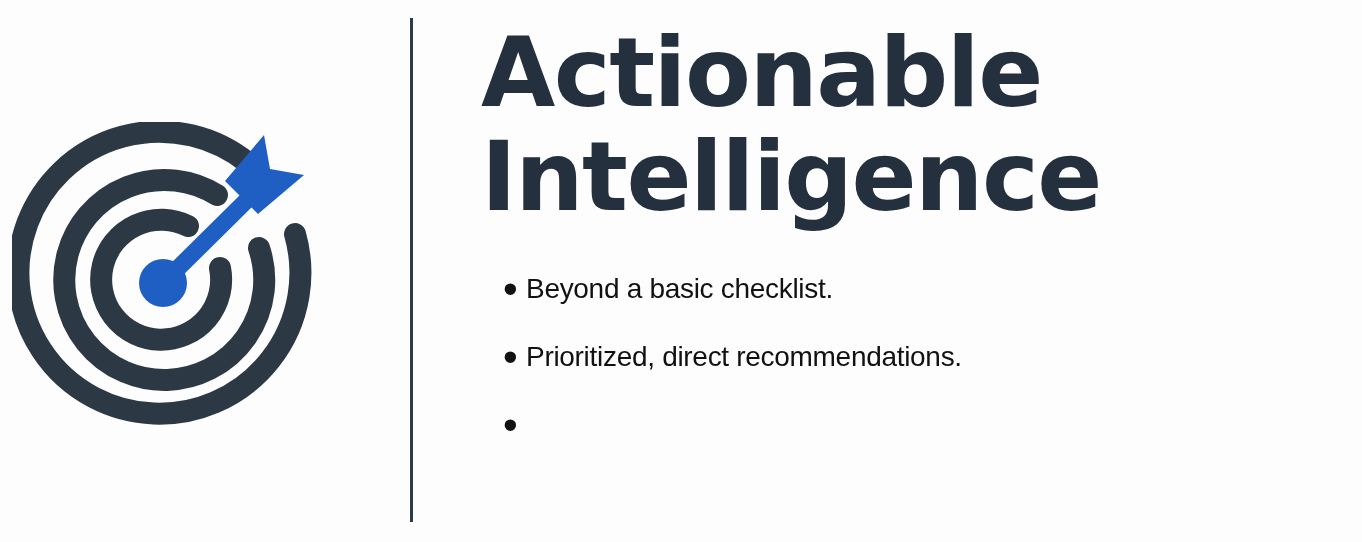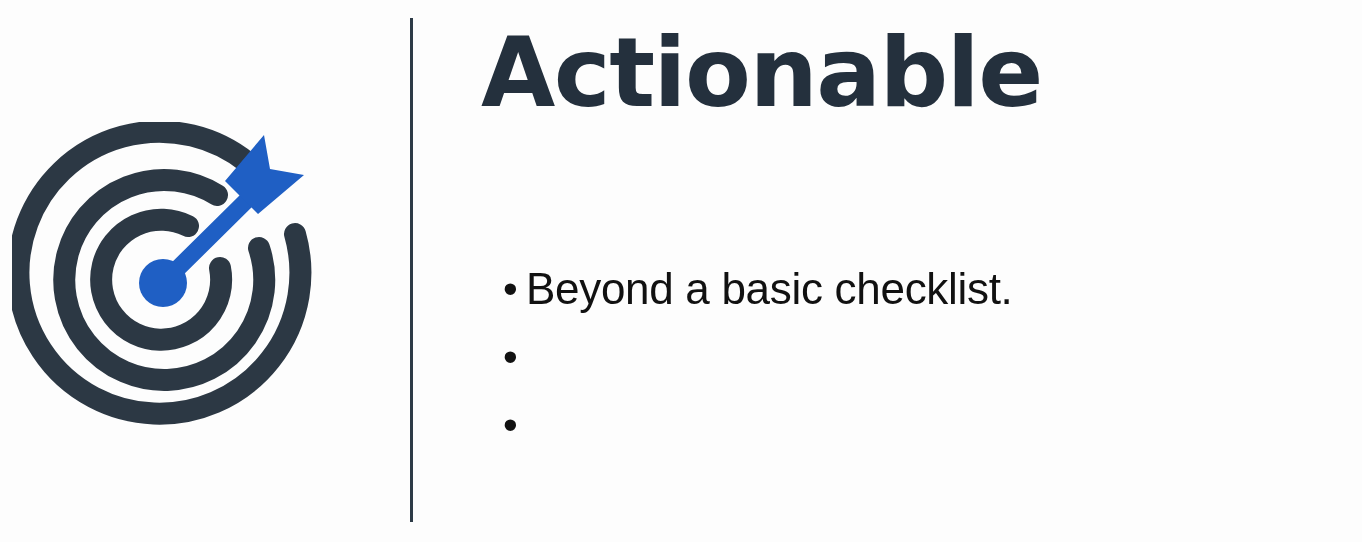--- a/index.html
+++ b/index.html
@@ -98,21 +98,21 @@
     width: 23px;
     font-size: 42px;
     line-height: 46px;
     color: #111111;
     text-align: left;
   }
   .bullet-text {
     flex: 1 1 auto;
     font-family: "Liberation Sans", sans-serif;
     font-weight: 400;
-    font-size: 44px;
+    font-size: 28px;
     line-height: 46px;
     letter-spacing: -0.3px;
     color: #111111;
     white-space: nowrap;
   }
 </style>
 </head>
 <body>
 
 <div class="slide">
@@ -141,29 +141,31 @@
       <circle cx="151" cy="161" r="24" fill="#1f5fc4"></circle>
     </svg>
   </div>
 
   <div class="divider"></div>
 
   <div class="content">
 
     <h1 class="headline">
       <span class="line">Actionable</span>
+      <span class="line">Intelligence</span>
     </h1>
 
     <ul class="bullets">
       <li class="bullet-item">
         <span class="bullet-dot">•</span>
         <span class="bullet-text">Beyond a basic checklist.</span>
       </li>
       <li class="bullet-item">
         <span class="bullet-dot">•</span>
+        <span class="bullet-text">Prioritized, direct recommendations.</span>
       </li>
       <li class="bullet-item">
         <span class="bullet-dot">•</span>
       </li>
     </ul>
 
   </div>
 </div>
 
 </body></html>

